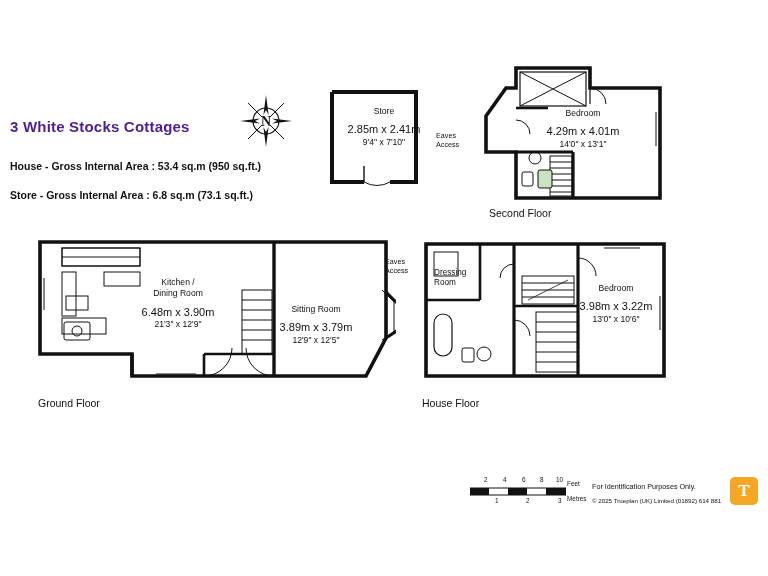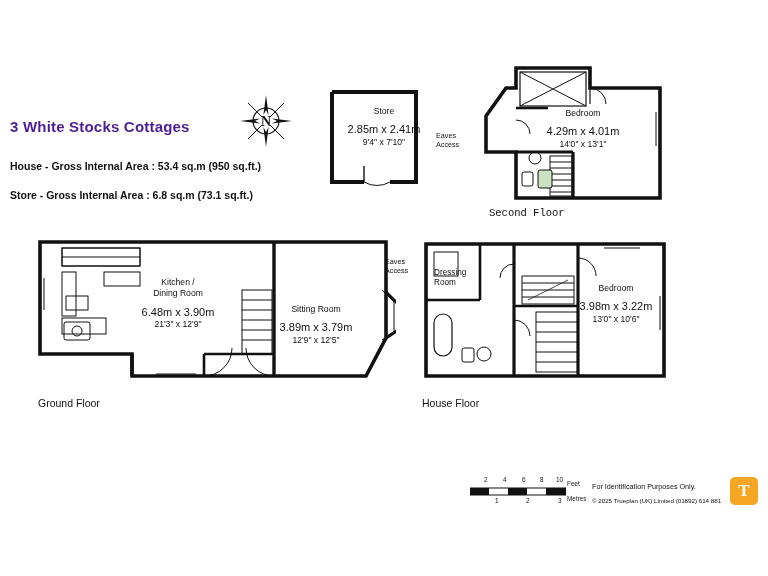--- a/index.html
+++ b/index.html
@@ -41,21 +41,21 @@
   
   #compass { left: 238px; top: 93px; width: 56px; height: 56px; }
 
   
   .floor-caption {
     font-size: 10.5px;
     color: #111;
   }
   #cap-ground { left: 38px; top: 397px; text-align: right; }
   #cap-first  { left: 422px; top: 397px; }
-  #cap-second { left: 489px; top: 207px; font-family: Liberation Mono, monospace; }
+  #cap-second { left: 489px; top: 207px; }
 
   
   .room {
     text-align: center;
     line-height: 1.32;
     color: #111;
   }
   .room .rname { font-size: 8.6px; }
   .room .rdim  { font-size: 11px; margin-top: 5px; }
   .room .rdim2 { font-size: 8.6px; }

